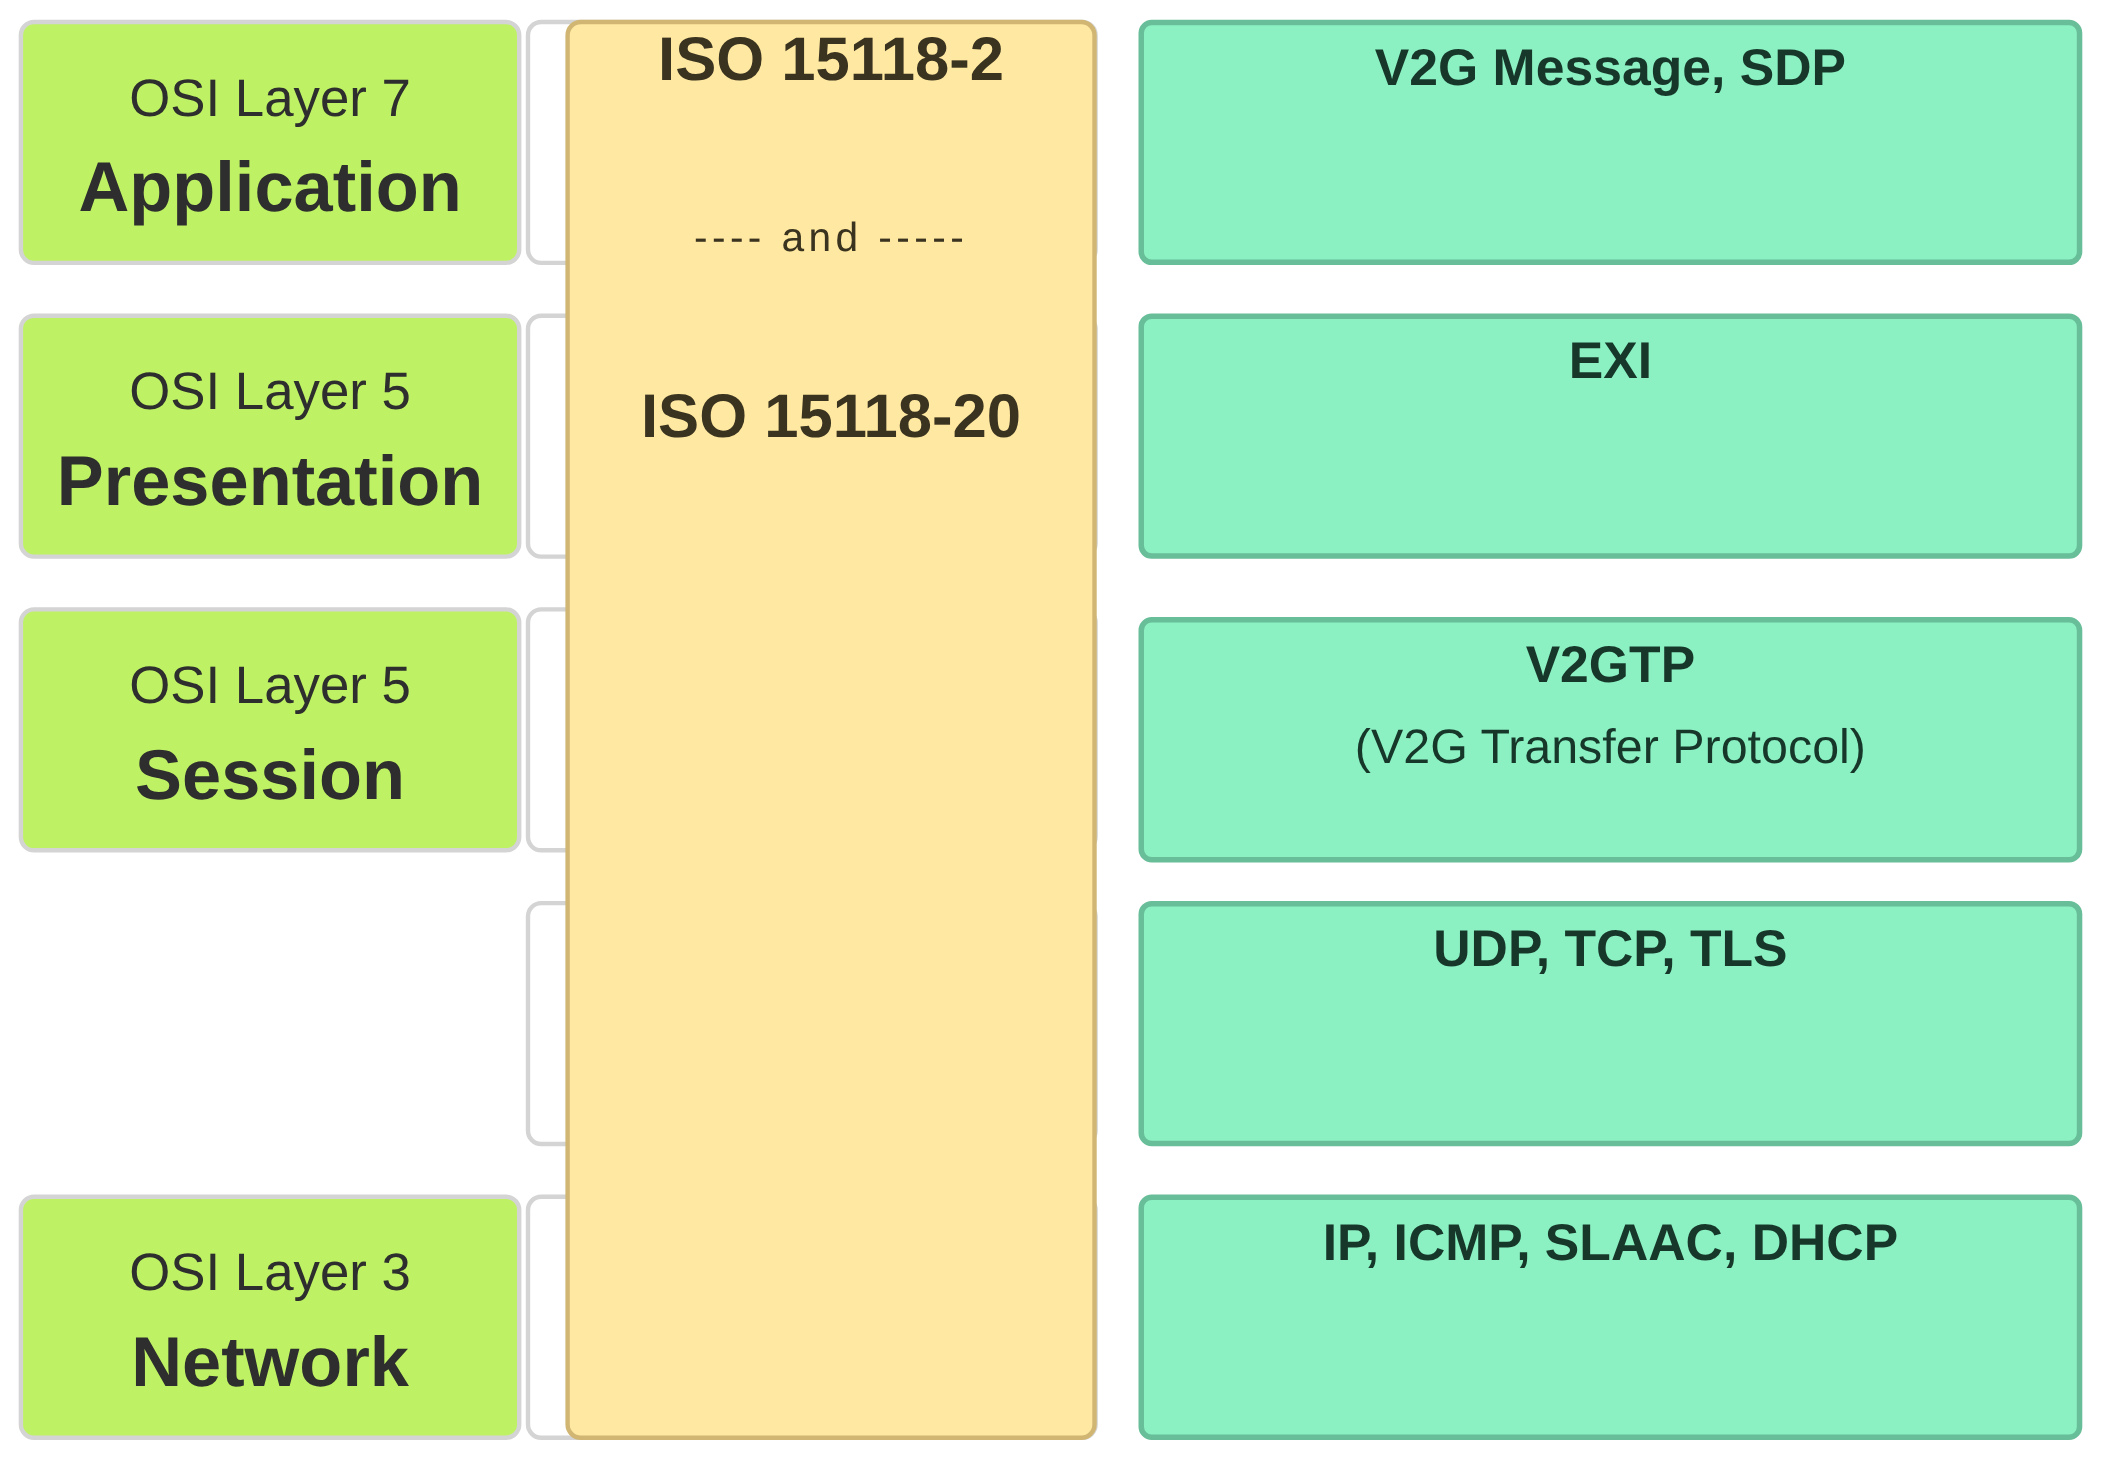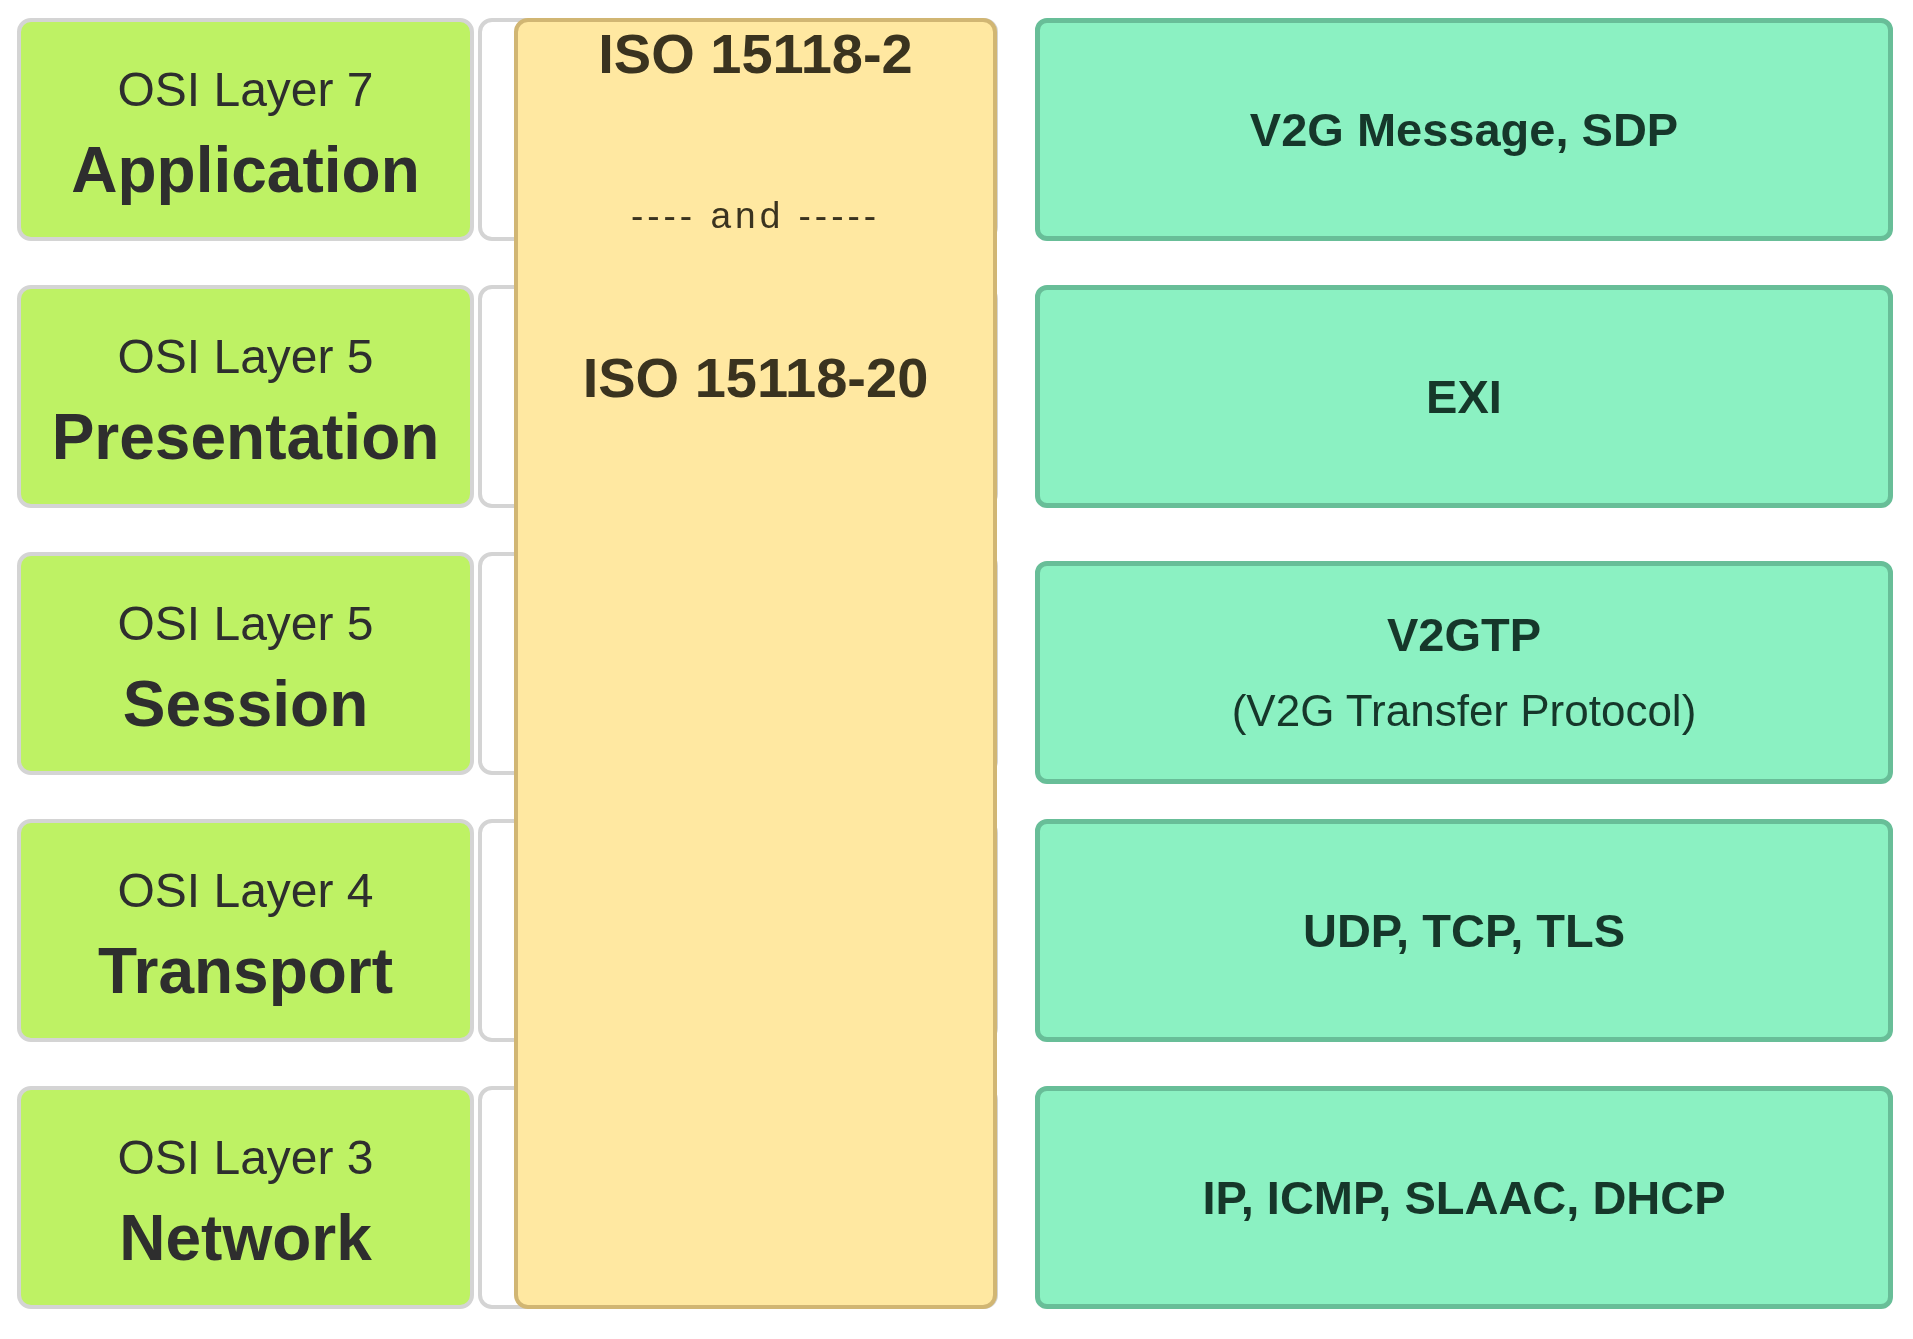--- a/index.html
+++ b/index.html
@@ -46,21 +46,21 @@
     z-index: 2;
   }
   .iso-line { font-size: 56px; font-weight: 700; line-height: 64px; white-space: nowrap; }
   .iso-connector { font-size: 37px; font-weight: 400; line-height: 56px; letter-spacing: 4px; white-space: nowrap; }
   .green-box {
     left: 1035px; width: 858px; height: 223px;
     background: var(--green_fill, #8bf1c2);
     border: 5px solid var(--green_border, #68be98);
     border-radius: 12px;
     display: flex; flex-direction: column;
-    align-items: center; justify-content: center;
+    align-items: center; 
     color: var(--green_text, #16372a);
     text-align: center;
     z-index: 1;
   }
   .g-title { font-size: 47px; font-weight: 700; line-height: 76px; white-space: nowrap; }
   .g-sub   { font-size: 44px; font-weight: 400; line-height: 76px; white-space: nowrap; }
   .g-sub:empty { display: none; }
 </style>
 </head>
 <body>
@@ -89,24 +89,20 @@
   <div class="osi-box" style="top:552px">
     <div class="osi-line1">OSI Layer 5</div>
     <div class="osi-line2">Session</div>
   </div>
   <div class="stub-box" style="top:552px"></div>
   <div class="green-box" style="top:561px">
     <div class="g-title">V2GTP</div>
     <div class="g-sub">(V2G Transfer Protocol)</div>
   </div>
 
-  <div class="osi-box" style="top:819px">
-    <div class="osi-line1">OSI Layer 4</div>
-    <div class="osi-line2">Transport</div>
-  </div>
   <div class="stub-box" style="top:819px"></div>
   <div class="green-box" style="top:819px">
     <div class="g-title">UDP, TCP, TLS</div>
 
   </div>
 
   <div class="osi-box" style="top:1086px">
     <div class="osi-line1">OSI Layer 3</div>
     <div class="osi-line2">Network</div>
   </div>

